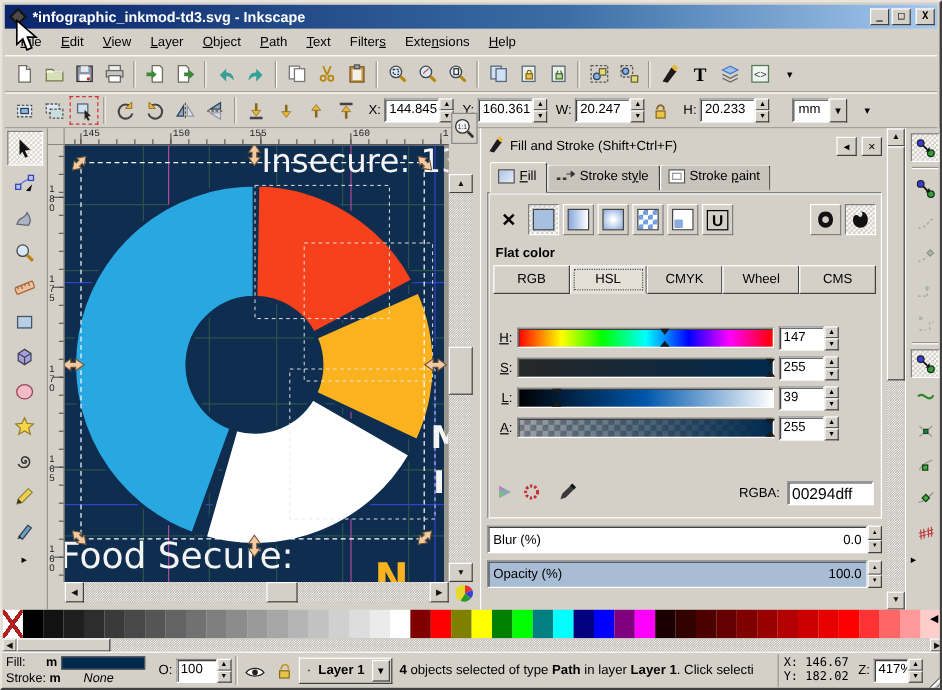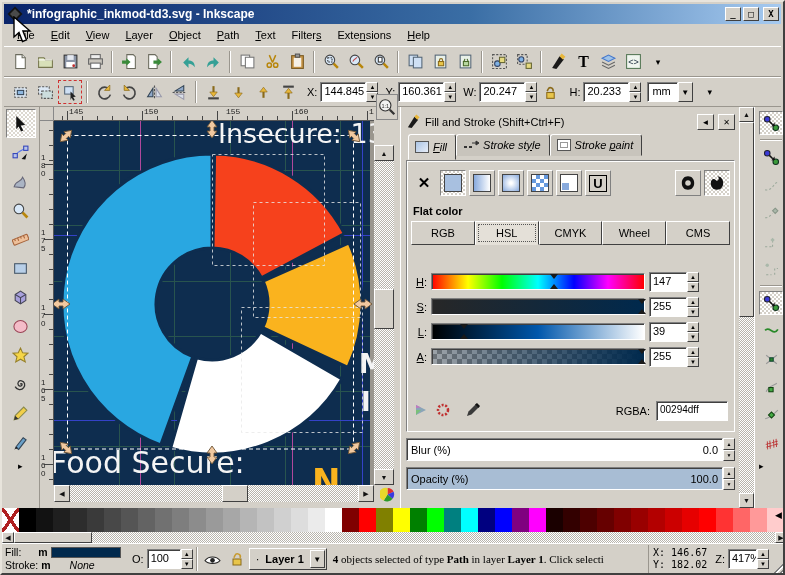--- a/index.html
+++ b/index.html
@@ -28,21 +28,21 @@
   .tb-icon svg{display:block;}
   .tb-sep{width:2px;height:22px;margin:0 3px;border-left:1px solid #9a968e;border-right:1px solid #fff;flex:0 0 auto;}
   .tb-icon.red-hl{outline:1.5px dashed #d03030;outline-offset:-1px;}
   .tb-field-label{margin:0 2px 0 6px;}
   .spinbox{display:flex;align-items:stretch;height:20px;}
   .spinbox .val{width:46px;background:#fff;border:1px solid;border-color:#808080 #fff #fff #808080;box-shadow:inset 1px 1px 0 #404040;
      padding:2px 3px;white-space:nowrap;overflow:hidden;}
   .spin-arrows{width:12px;display:flex;flex-direction:column;}
   .spin-arrows div{flex:1;background:#d4d0c8;border:1px solid;border-color:#fff #404040 #404040 #fff;
      display:flex;align-items:center;justify-content:center;font-size:6px;line-height:1;}
-  .unitdd{display:flex;height:20px;margin-left:5px;}
+  .unitdd{display:flex;height:20px;margin-left:18px;}
   .unitdd .uval{background:#fff;border:1px solid;border-color:#808080 #fff #fff #808080;box-shadow:inset 1px 1px 0 #404040;padding:2px 6px 2px 4px;}
   .dd-btn{width:15px;background:#d4d0c8;border:1px solid;border-color:#fff #404040 #404040 #fff;display:flex;align-items:center;justify-content:center;font-size:8px;}
   
   .main{position:absolute;left:0;top:105px;width:785px;height:401px;display:flex;}
   .toolbox{width:38px;background:#d4d0c8;border-right:1px solid #9a968e;display:flex;flex-direction:column;align-items:center;padding-top:2px;}
   .tool{width:30px;height:29px;display:flex;align-items:center;justify-content:center;}
   .tool.active{border:1px solid;border-color:#808080 #fff #fff #808080;background-image:linear-gradient(45deg,#fff 25%,transparent 25%,transparent 75%,#fff 75%),linear-gradient(45deg,#fff 25%,transparent 25%,transparent 75%,#fff 75%);background-size:4px 4px;background-position:0 0,2px 2px;background-color:#dcd8d0;}
   .tool-ovr{margin-top:4px;font-size:9px;align-self:flex-start;margin-left:16px;}
   
   .canvas-area{position:relative;width:360px;height:401px;background:#d4d0c8;}
@@ -61,21 +61,21 @@
   .scroll-btn{position:absolute;background:#d4d0c8;border:1px solid;border-color:#fff #404040 #404040 #fff;display:flex;align-items:center;justify-content:center;font-size:7px;color:#111;}
   .dither{background-image:linear-gradient(45deg,#fff 25%,transparent 25%,transparent 75%,#fff 75%),linear-gradient(45deg,#fff 25%,transparent 25%,transparent 75%,#fff 75%);background-size:2px 2px;background-position:0 0,1px 1px;background-color:#b8b4ac;}
   .thumb{position:absolute;background:#d4d0c8;border:1px solid;border-color:#fff #404040 #404040 #fff;}
   .corner-zoom{position:absolute;left:336px;top:-13px;width:22px;height:26px;background:#d4d0c8;border:1px solid #888;display:flex;align-items:center;justify-content:center;}
   .corner-wheel{position:absolute;left:337px;top:379px;width:20px;height:17px;display:flex;align-items:center;justify-content:center;}
   
   .dock{width:339px;background:#d4d0c8;border-left:1px solid #fff;position:relative;padding:3px 4px 0 5px;}
   .dock-title{height:24px;display:flex;align-items:center;gap:4px;}
   .dock-title .dtl{flex:1;white-space:nowrap;overflow:hidden;font-size:11px;}
   .dkbtn{width:17px;height:16px;background:#d4d0c8;border:1px solid;border-color:#fff #404040 #404040 #fff;display:flex;align-items:center;justify-content:center;font-size:8px;}
-  .fs-tabs{display:flex;align-items:flex-start;height:27px;padding-left:2px;font-style:italic;}
+  .fs-tabs{display:flex;align-items:center;height:27px;padding-left:2px;}
   .fs-tab{border:1px solid;border-color:#fff #404040 transparent #fff;background:#c8c4bc;padding:3px 8px 4px 6px;display:flex;align-items:center;gap:4px;border-radius:3px 3px 0 0;height:22px;}
   .fs-tab.active{background:#d4d0c8;height:26px;font-weight:normal;position:relative;z-index:2;}
   .fs-tab u{text-decoration:underline;}
   .tabicon{width:14px;height:12px;display:inline-block;}
   .ti-fill{background:linear-gradient(135deg,#aac4e4,#e8eef8);border:1px solid #555;}
   .ti-stroke{background:#fff;border:1px solid #555;box-shadow:inset 0 0 0 2px #fff, inset 0 0 0 3px #999;}
   .fs-frame{border:1px solid;border-color:#808080 #fff #fff #808080;box-shadow:1px 1px 0 #fff inset;margin-top:-1px;padding:6px 4px 4px 4px;height:272px;position:relative;background:#d4d0c8;}
   .ftype-row{display:flex;align-items:center;gap:3px;height:32px;}
   .ftype{width:26px;height:26px;display:flex;align-items:center;justify-content:center;border:1px solid transparent;}
   .ftype.raised{border:1px solid;border-color:#fff #808080 #808080 #fff;}
@@ -100,21 +100,21 @@
   .slider{position:relative;width:214px;height:17px;border:1px solid;border-color:#808080 #fff #fff #808080;box-shadow:inset 1px 1px 0 #404040;}
   .grad-h{background:linear-gradient(to right,#f00 0%,#ff0 17%,#0f0 33%,#0ff 50%,#00f 67%,#f0f 83%,#f00 100%);}
   .grad-s{background:linear-gradient(to right,#272727,#00294d);}
   .grad-l{background:linear-gradient(to right,#000 0%,#0057ac 50%,#fff 100%);}
   .grad-a{background-image:linear-gradient(to right,rgba(0,41,77,0.15),rgba(0,41,77,1)),linear-gradient(45deg,#808080 25%,transparent 25%,transparent 75%,#808080 75%),linear-gradient(45deg,#808080 25%,transparent 25%,transparent 75%,#808080 75%);background-size:auto,10px 10px,10px 10px;background-position:0 0,0 0,5px 5px;background-color:#b8b8b8;}
   .mk{position:absolute;width:0;height:0;margin-left:-4px;}
   .mk-t{top:0;border-left:4px solid transparent;border-right:4px solid transparent;border-top:5px solid #1a1a1a;}
   .mk-b{bottom:0;border-left:4px solid transparent;border-right:4px solid transparent;border-bottom:5px solid #1a1a1a;}
   .rgba-row{position:absolute;left:6px;right:6px;bottom:8px;display:flex;align-items:center;gap:6px;height:24px;}
   .rgba-label{margin-left:auto;}
-  .rgba-entry{width:72px;height:20px;background:#fff;border:1px solid;border-color:#808080 #fff #fff #808080;box-shadow:inset 1px 1px 0 #404040;padding:2px 3px;font-size:10px;}
+  .rgba-entry{width:72px;height:20px;background:#fff;border:1px solid;border-color:#808080 #fff #fff #808080;box-shadow:inset 1px 1px 0 #404040;padding:2px 3px;font-size:13px;}
   .bar-row{display:flex;align-items:stretch;height:23px;margin-top:6px;}
   .bar{flex:1;position:relative;border:1px solid;border-color:#808080 #fff #fff #808080;box-shadow:inset 1px 1px 0 #404040;background:#fff;display:flex;align-items:center;padding:0 4px;}
   .bar .bval{margin-left:auto;}
   .bar.filled{background:#a8bdd4;}
   .minispin{width:12px;display:flex;flex-direction:column;}
   .minispin div{flex:1;background:#d4d0c8;border:1px solid;border-color:#fff #404040 #404040 #fff;display:flex;align-items:center;justify-content:center;font-size:5px;}
   
   .dockscroll{width:15px;position:relative;background:#d4d0c8;}
   .snapbar{width:33px;background:#d4d0c8;border-left:1px solid #fff;display:flex;flex-direction:column;align-items:center;padding-top:4px;gap:4px;}
   .snap-icon{width:24px;height:24px;display:flex;align-items:center;justify-content:center;}
@@ -128,21 +128,21 @@
   .pal-arrow{position:absolute;right:1px;top:508px;font-size:9px;z-index:5;}
   .pal-scroll{position:absolute;left:0;top:530px;width:785px;height:11px;}
   
   .statusbar{position:absolute;left:0;top:541px;width:785px;height:31px;border-top:1px solid #fff;background:#d4d0c8;display:flex;align-items:center;}
   .sb-style{width:130px;padding:1px 0 1px 3px;font-size:10.5px;line-height:13px;}
   .sb-style .row{display:flex;align-items:center;gap:3px;height:13px;}
   .fillswatch{width:70px;height:11px;border:1px solid #555;}
   .sb-sep{width:2px;height:24px;border-left:1px solid #9a968e;border-right:1px solid #fff;margin:0 3px;}
   .sb-o{display:flex;align-items:center;gap:3px;}
   .layer-combo{display:flex;align-items:center;height:22px;border:1px solid;border-color:#fff #404040 #404040 #fff;background:#d4d0c8;padding:0 1px 0 6px;gap:6px;font-weight:bold;}
-  .sb-msg{flex:1;white-space:nowrap;overflow:hidden;padding-left:6px;font-family:Liberation Serif, serif;}
+  .sb-msg{flex:1;white-space:nowrap;overflow:hidden;padding-left:6px;}
   .sb-xy{font-family:"DejaVu Sans Mono",monospace;font-size:10px;line-height:12px;border-left:1px solid #9a968e;padding:2px 4px;white-space:pre;}
   .sb-z{display:flex;align-items:center;gap:3px;padding:0 4px;}
   .grip{width:14px;height:14px;align-self:flex-end;background:linear-gradient(135deg,transparent 50%,#808080 50%,#808080 57%,#fff 57%,#fff 64%,transparent 64%,transparent 71%,#808080 71%,#808080 78%,#fff 78%,#fff 85%,transparent 85%);}
   .sliver{position:absolute;left:0;top:572px;width:785px;height:3px;background:#13283d;}
   .cursor-arrow{position:absolute;left:11px;top:14px;z-index:99;}
   b{font-weight:bold;}
   .it{font-style:italic;}
 </style>
 </head>
 <body>
@@ -530,21 +530,21 @@
           </svg>
         </div>
         <div class="tool-ovr">▸</div>
       </div>
 
     <div class="canvas-area">
       <div class="ruler-corner"></div>
       <div class="ruler-h" id="rulerh">
           <span class="rlab" style="left: 15px;">145</span>
           <span class="rlab" style="left: 90px;">150</span>
-          <span class="rlab" style="left: 172px;">155</span>
+          <span class="rlab" style="left: 154px;">155</span>
           <span class="rlab" style="left: 240px;">160</span>
           <span class="rlab" style="left: 315px;">165</span>
         </div>
       <div class="ruler-v" id="rulerv">
           <span class="rlab" style="top: 33px;">1
 8
 0</span>
           <span class="rlab" style="top: 108px;">1
 7
 5</span>

